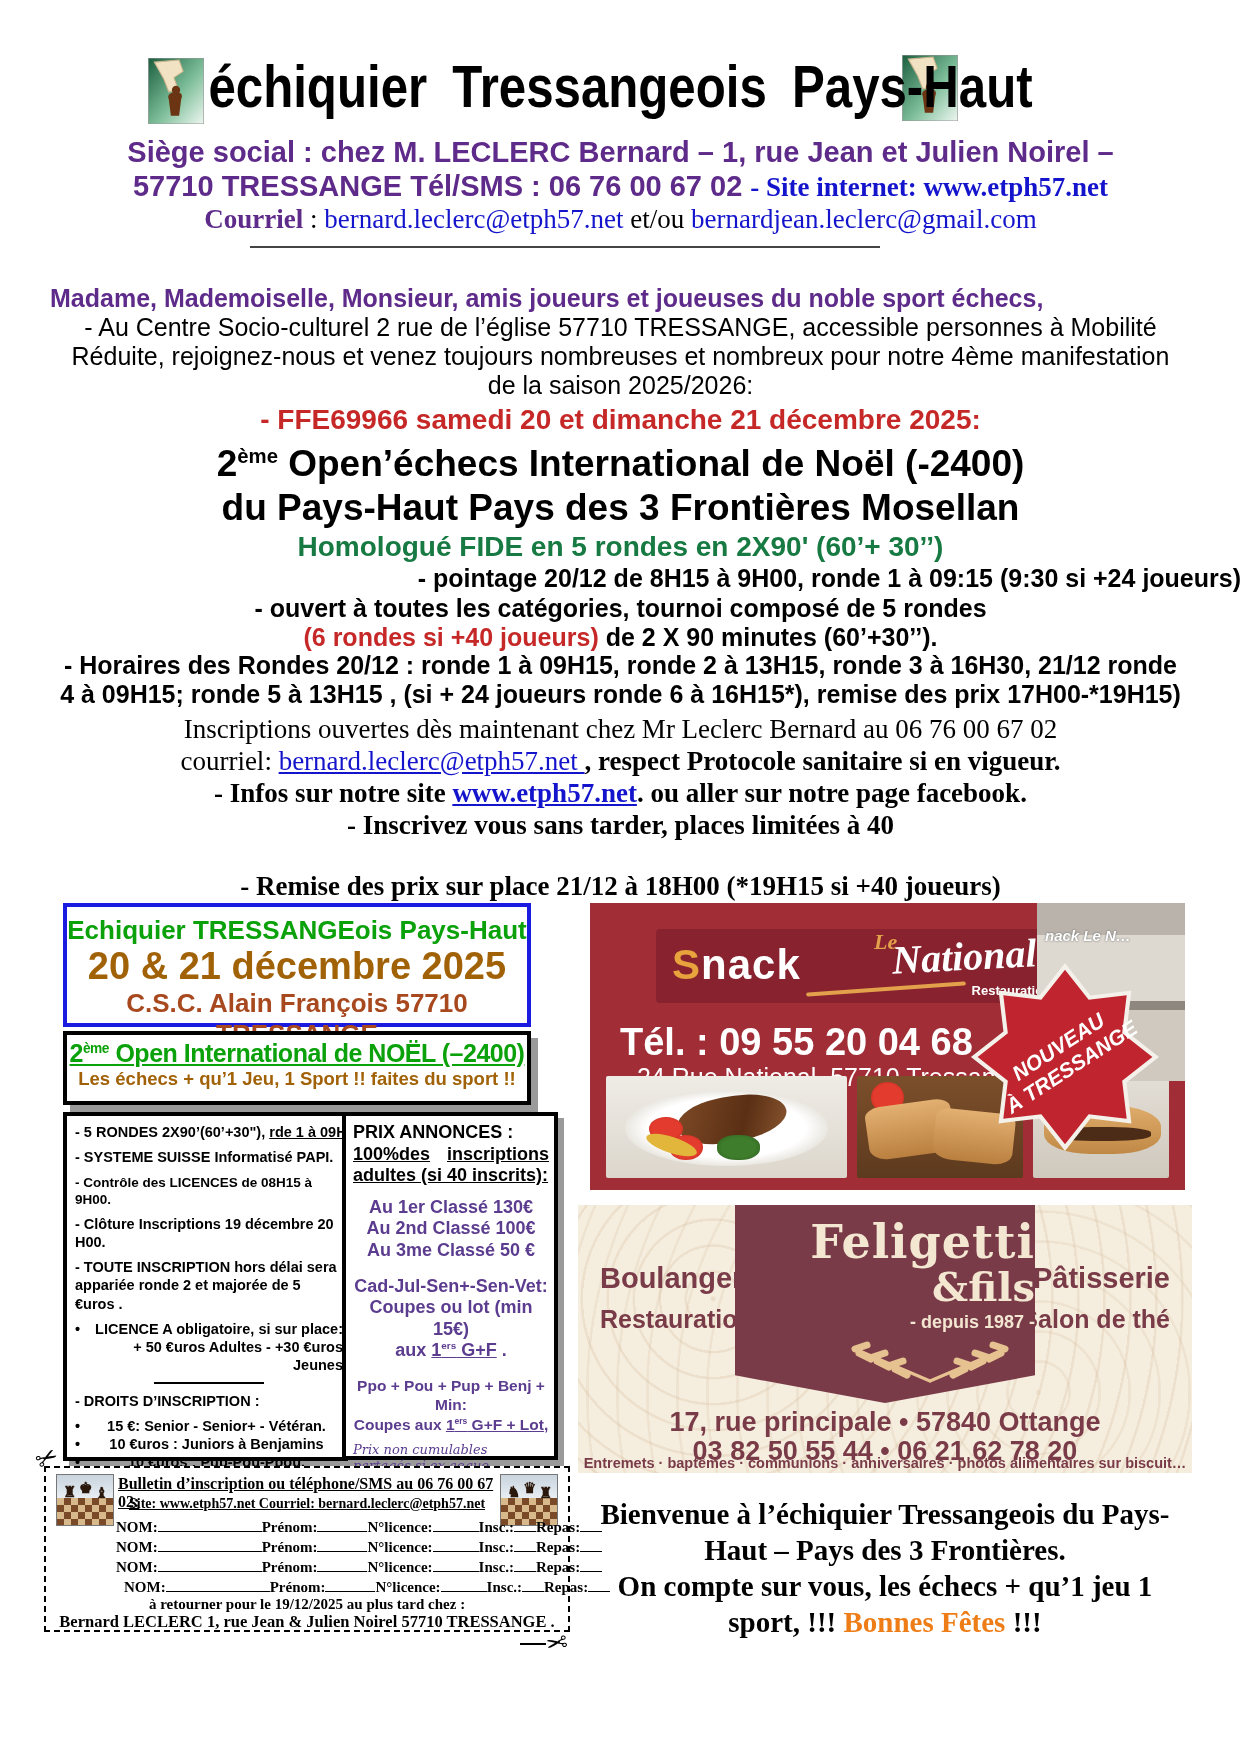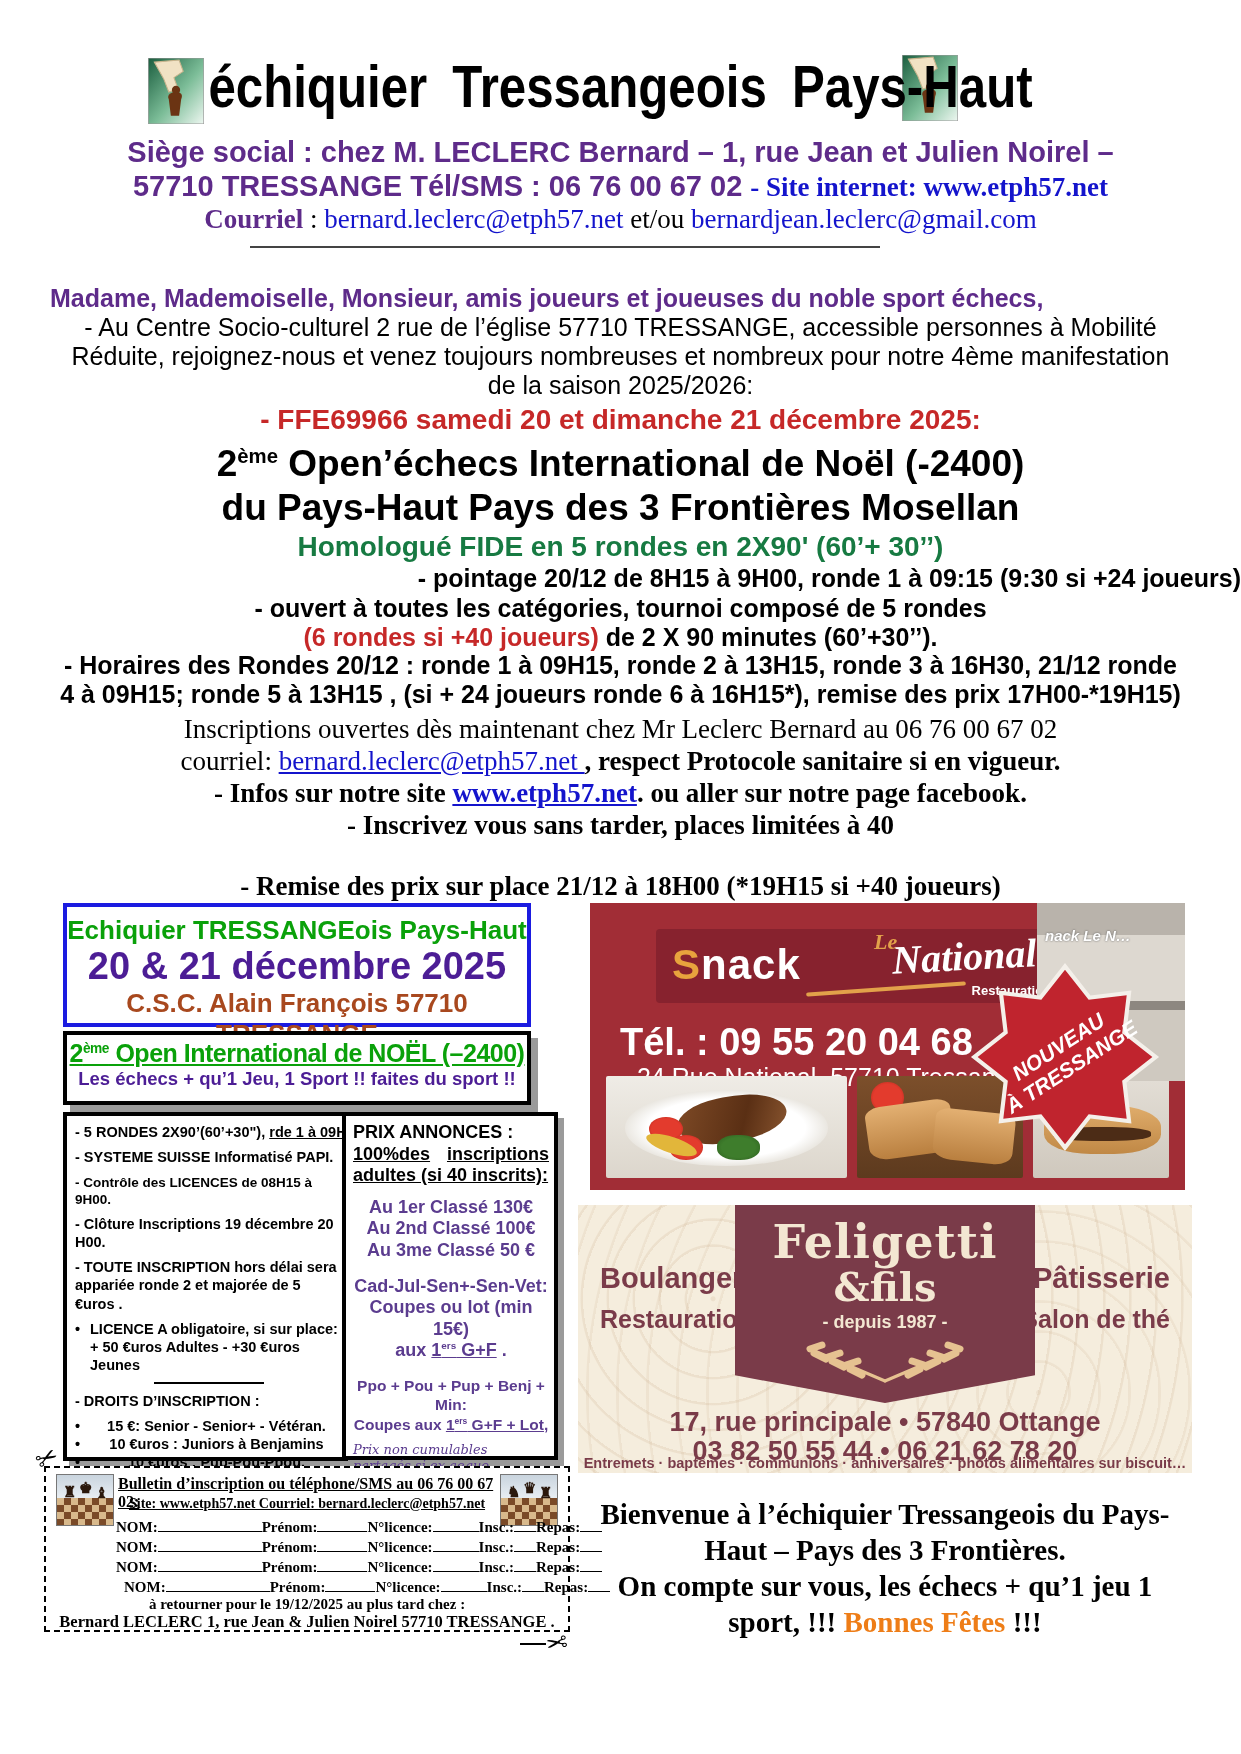--- a/index.html
+++ b/index.html
@@ -6,21 +6,21 @@
   .page{position:relative;width:1241px;height:1754px;background:#fff;
         font-family:"Liberation Sans",sans-serif;color:#000;overflow:hidden;margin:0 auto;}
   .abs{position:absolute;}
   .ctr{left:0;right:0;text-align:center;}
   .b{font-weight:bold;}
   .i{font-style:italic;}
   .u{text-decoration:underline;}
   .nw{white-space:nowrap;}
   .serif{font-family:"Liberation Serif",serif;}
   .purple{color:#5e2b8a;} .blue{color:#1414cc;} .red{color:#c62828;}
-  .green{color:#177a42;} .lime{color:#0aa10a;} .pink{color:#4c1d95;}
+  .green{color:#177a42;} .lime{color:#0aa10a;} .pink{color:#a16207;}
   .brown{color:#a8481e;} .vio{color:#5b3c8f;} .orange{color:#ee7d17;}
 
   .main-title{top:52px;font-size:60px;font-weight:bold;white-space:nowrap;
               word-spacing:14px;transform:scaleX(.82);transform-origin:center;}
   .logo{width:56px;height:66px;}
   .siege{font-size:29px;font-weight:bold;}
   .courriel-line{font-size:27px;}
   .hr1{top:246px;left:250px;width:630px;border-top:2px solid #444;}
 
   .body25{font-size:25px;}
@@ -96,21 +96,21 @@
   .pan{position:absolute;background:linear-gradient(#e3b072,#b97f3f);border-radius:18% 18% 24% 24%;}
   .sand{position:absolute;left:8%;top:28%;width:86%;height:48%;background:linear-gradient(#e0ad6c,#c08845);border-radius:45% 45% 40% 40%;}
   .sand .fillg{position:absolute;left:8%;top:45%;width:84%;height:30%;background:#4c2c16;border-radius:40%;}
 
   
   .feli{top:1205px;left:578px;width:614px;height:268px;background:#f5eddd;overflow:hidden;
         background-image:repeating-radial-gradient(circle at 22% 35%,rgba(197,164,128,.18) 0 2px,transparent 3px 26px),
                          repeating-radial-gradient(circle at 75% 70%,rgba(197,164,128,.14) 0 2px,transparent 3px 30px);}
   .feli-banner{position:absolute;left:50%;transform:translateX(-50%);top:0;width:300px;height:198px;
                background:#7a3b49;clip-path:polygon(0 0,100% 0,100% 86%,50% 100%,0 86%);
-               text-align:center;color:#f3e7d2;}
+               text-align:right;color:#f3e7d2;}
   .feli-name{font-size:46px;font-weight:bold;font-family:"DejaVu Serif",serif;margin-top:10px;letter-spacing:1px;}
   .feli-fils{font-size:40px;font-weight:bold;font-family:"DejaVu Serif",serif;margin-top:-6px;}
   .feli-since{font-size:18px;font-weight:bold;margin-top:2px;}
   .feli-side{position:absolute;top:52px;font-size:28px;font-weight:bold;color:#7a3b49;line-height:1.5;}
   .feli-addr{position:absolute;left:0;right:0;text-align:center;color:#7a3b49;font-weight:bold;}
 </style>
 </head>
 <body>
 
 <div class="page">
@@ -204,21 +204,21 @@
     <div class="it nw"><span>- 5 RONDES 2X90’(60’+30"), </span><span class="u">rde 1 à 09H15.</span></div>
     <div class="it">- SYSTEME SUISSE Informatisé PAPI.</div>
     <div class="it" style="font-size:13.5px;">- Contrôle des LICENCES de 08H15 à 9H00.</div>
     <div class="it">- Clôture Inscriptions 19 décembre 20 H00.</div>
     <div class="it">
       <div>- TOUTE INSCRIPTION hors délai sera</div>
       <div>appariée ronde 2 et majorée de 5 €uros .</div>
     </div>
     <div class="it bullrow">
       <span class="bull">•</span>
-      <span style="flex:1;text-align:left;"><span>LICENCE A obligatoire, si sur place:</span><br>
+      <span style="flex:1;text-align:right;"><span>LICENCE A obligatoire, si sur place:</span><br>
       <span>+ 50 €uros Adultes - +30 €uros Jeunes</span></span>
     </div>
     <div style="width:110px;border-top:2px solid #000;margin:2px auto 8px;"></div>
     <div class="it">- DROITS D’INSCRIPTION :</div>
     <div class="bullrow">
         <span class="bull">•</span>
         <span style="flex:1;text-align:center;">15 €: Senior - Senior+ - Vétéran.</span>
       </div>
     <div class="bullrow">
         <span class="bull">•</span>

